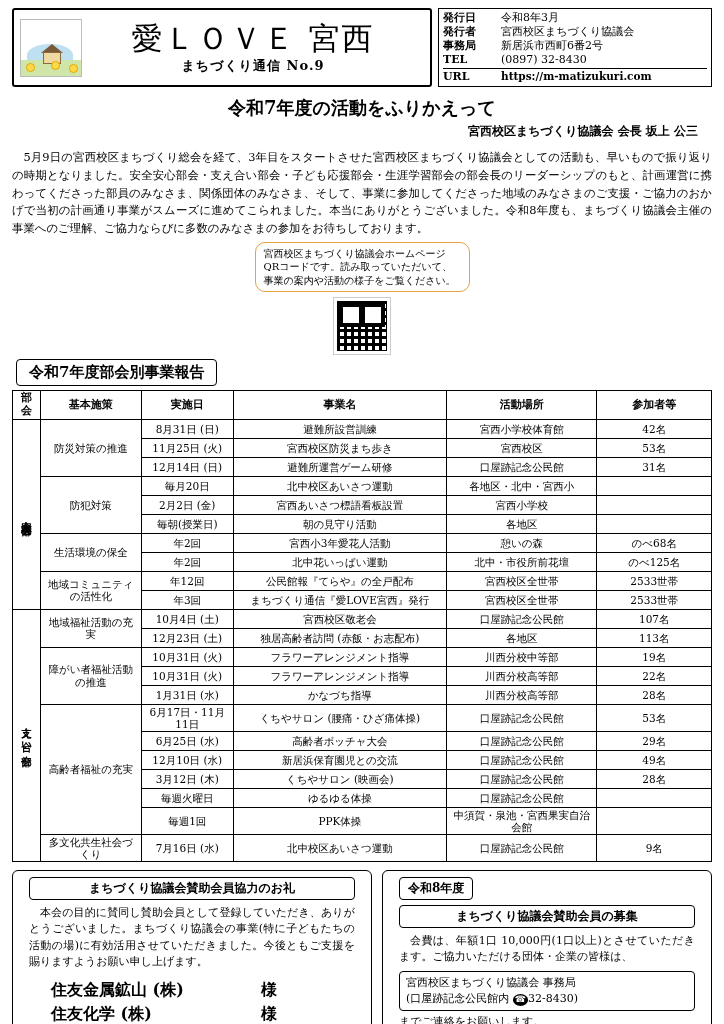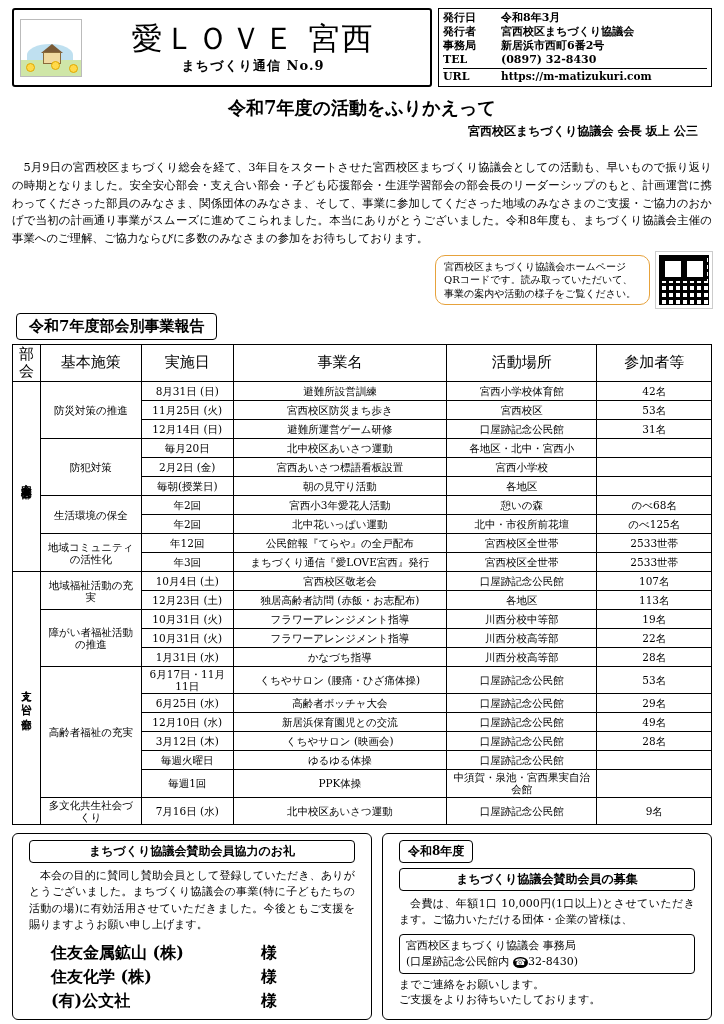--- a/index.html
+++ b/index.html
@@ -69,57 +69,58 @@
   .pub-box {
     flex: 1 1 auto;
     border: 1.5px solid #000;
     padding: 2px 4px;
     font-size: 11px;
     line-height: 1.28;
     font-family: "DejaVu Serif", "Liberation Serif", serif;
   }
   .pub-row { display: flex; align-items: center; }
   .pub-label { flex: 0 0 58px; font-weight: bold; }
-  .pub-val { flex: 1 1 auto; font-weight: bold; }
+  .pub-val { flex: 1 1 auto; font-weight: normal; }
   .pub-sep { border-top: 1px solid #000; margin: 1px 0; }
   .pub-url-row { display: flex; align-items: flex-start; }
   .pub-url-label { flex: 0 0 58px; font-weight: bold; }
   .pub-url-val { flex: 1 1 auto; font-weight: bold; font-size: 10.5px; line-height: 1.25; }
 
   
   .lead-title {
     text-align: center;
     font-family: "DejaVu Serif", "Liberation Serif", serif;
     font-size: 18px;
     font-weight: bold;
     margin: 9px 0 3px 0;
   }
   .lead-byline {
     text-align: right;
     font-family: "DejaVu Serif", "Liberation Serif", serif;
     font-size: 12px;
     font-weight: bold;
-    margin-bottom: 19px;
+    margin-bottom: 9px;
     padding-right: 14px;
   }
   .lead-body {
     font-family: "DejaVu Serif", "Liberation Serif", serif;
     font-size: 11.4px;
     line-height: 1.55;
     text-align: justify;
     text-indent: 1em;
   }
 
   
   .qr-strip {
     display: flex;
     justify-content: flex-end;
     align-items: center;
     gap: 6px;
     margin-top: 4px;
+    flex-direction: column;
   }
   .qr-bubble {
     border: 1.5px solid #e6a23c;
     border-radius: 10px;
     padding: 4px 8px;
     font-size: 10px;
     line-height: 1.35;
     font-family: "DejaVu Serif", "Liberation Serif", serif;
     max-width: 215px;
   }
@@ -162,22 +163,22 @@
     table-layout: fixed;
   }
   table.report th, table.report td {
     border: 1px solid #000;
     padding: 1px 3px;
     text-align: center;
     vertical-align: middle;
     line-height: 1.15;
   }
   table.report th {
-    font-size: 15px;
-    font-weight: normal;
+    font-size: 11px;
+    font-weight: bold;
     height: 19px;
   }
   table.report td { font-size: 10.5px; height: 19px; }
   td.bukai {
     font-size: 17px;
     font-weight: bold;
     letter-spacing: 1px;
     width: 26px;
     padding: 0;
   }

